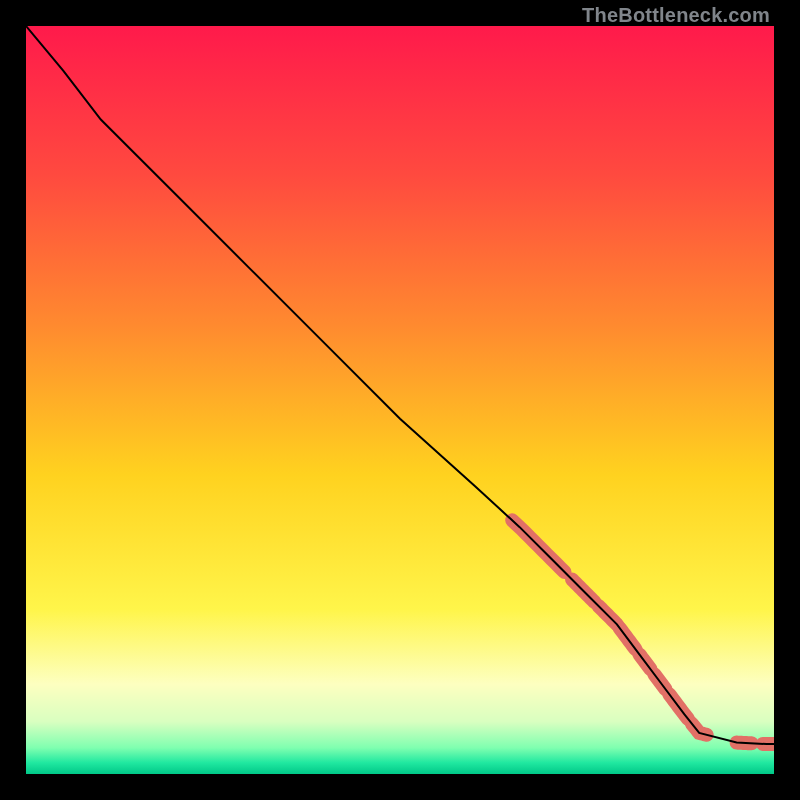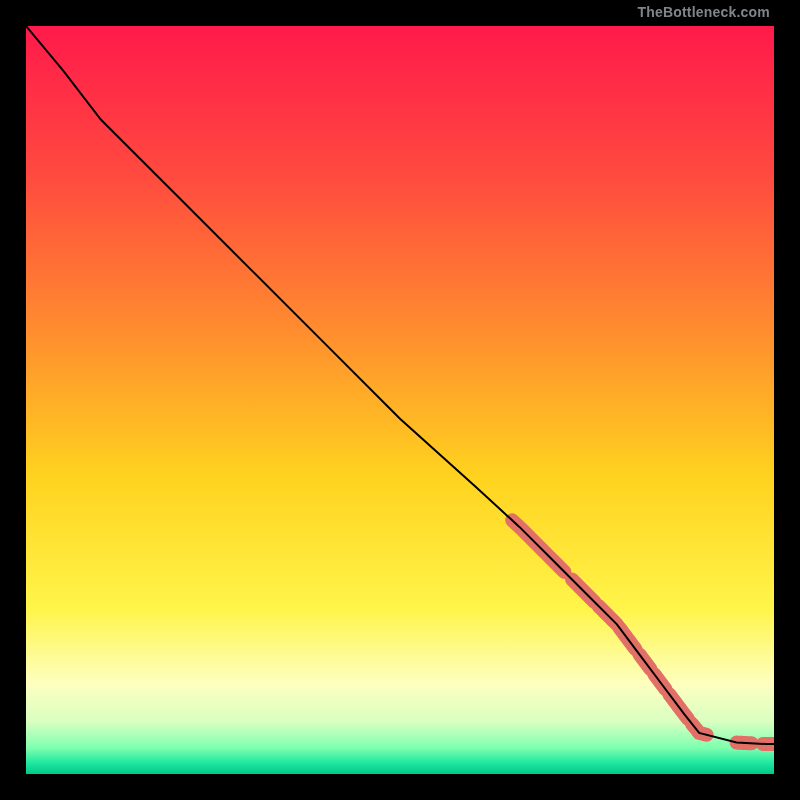--- a/index.html
+++ b/index.html
@@ -23,21 +23,21 @@
     left: 0;
     top: 0;
     width: 748px;
     height: 748px;
   }
   .watermark {
     position: absolute;
     top: 4px;
     right: 30px;
     font-family: Arial, Helvetica, sans-serif;
-    font-size: 14px;
+    font-size: 20px;
     font-weight: 600;
     color: #80858b;
     letter-spacing: 0.2px;
   }
 </style>
 </head>
 <body>
 
 <div class="frame">
   <svg class="plot" viewBox="0 0 748 748" preserveAspectRatio="none">

